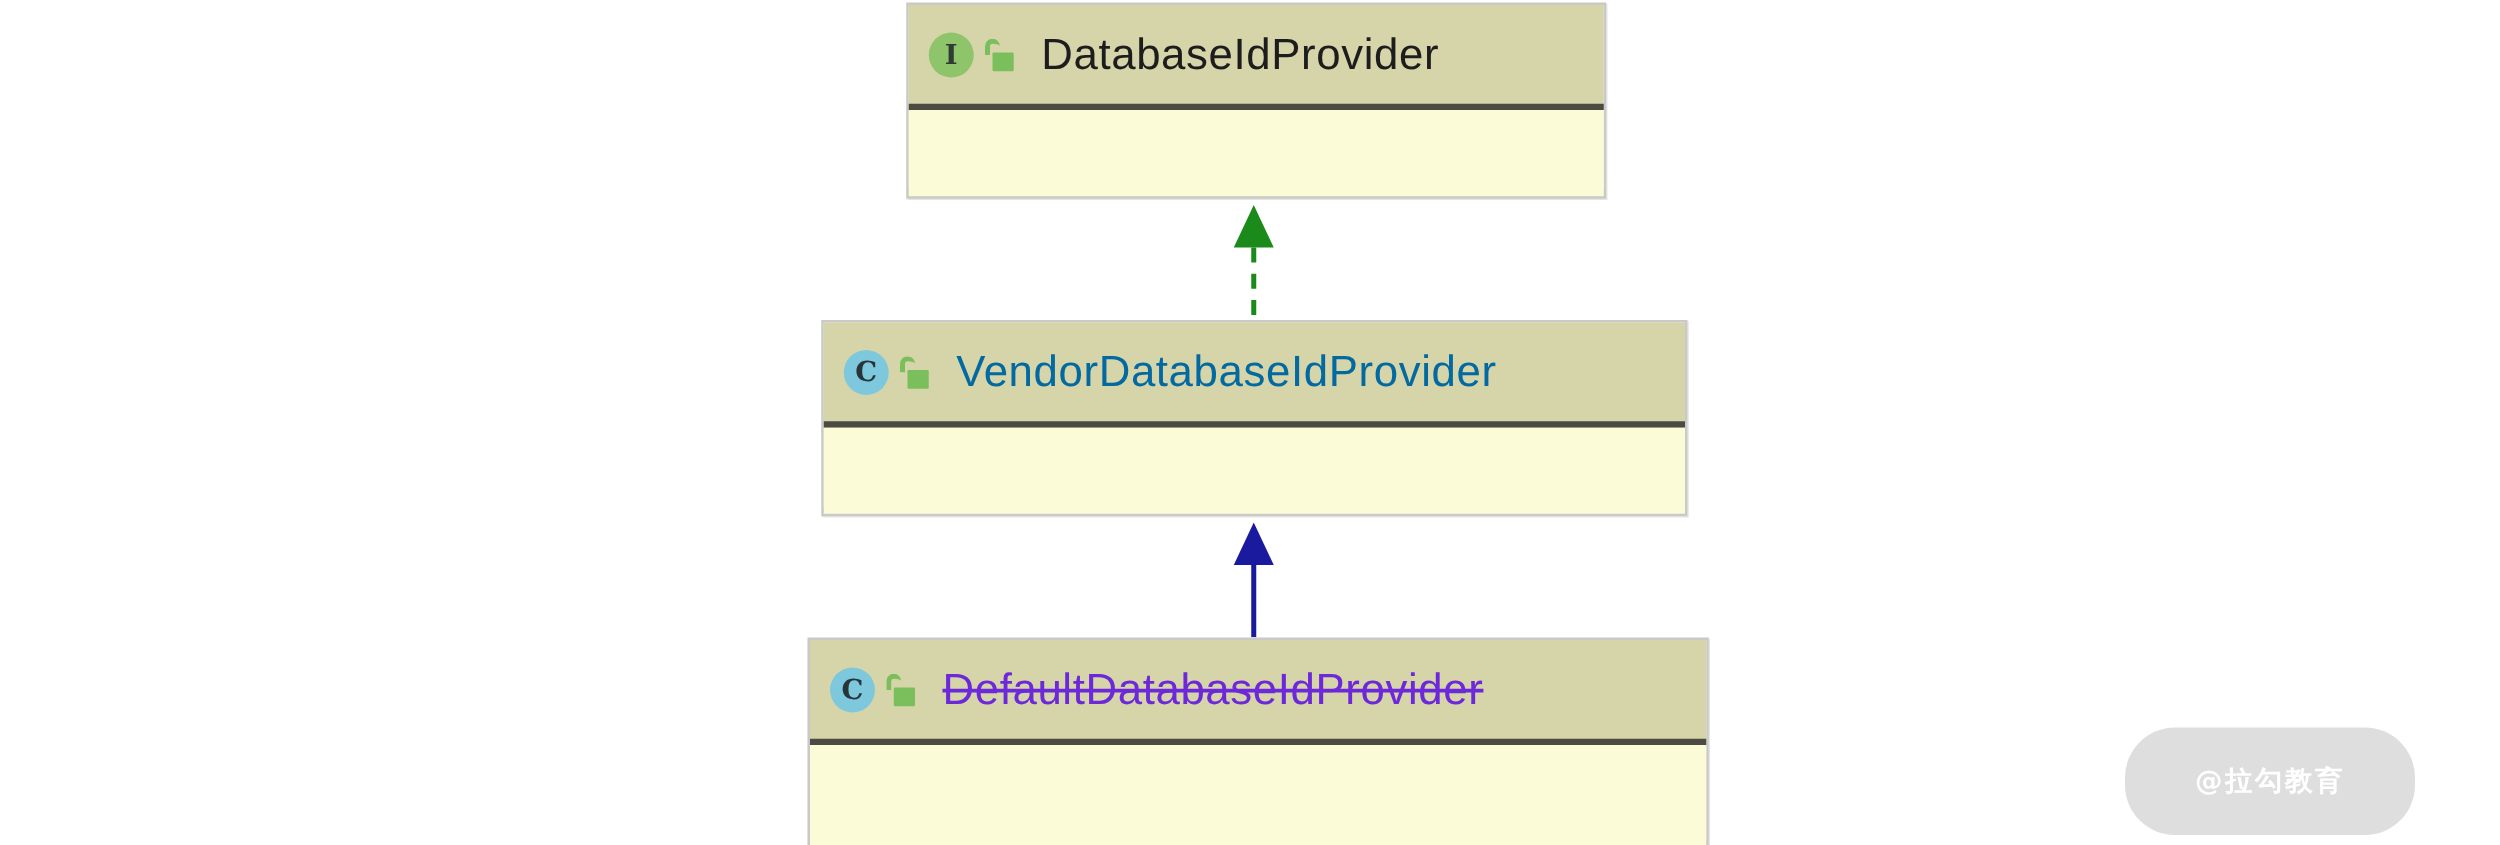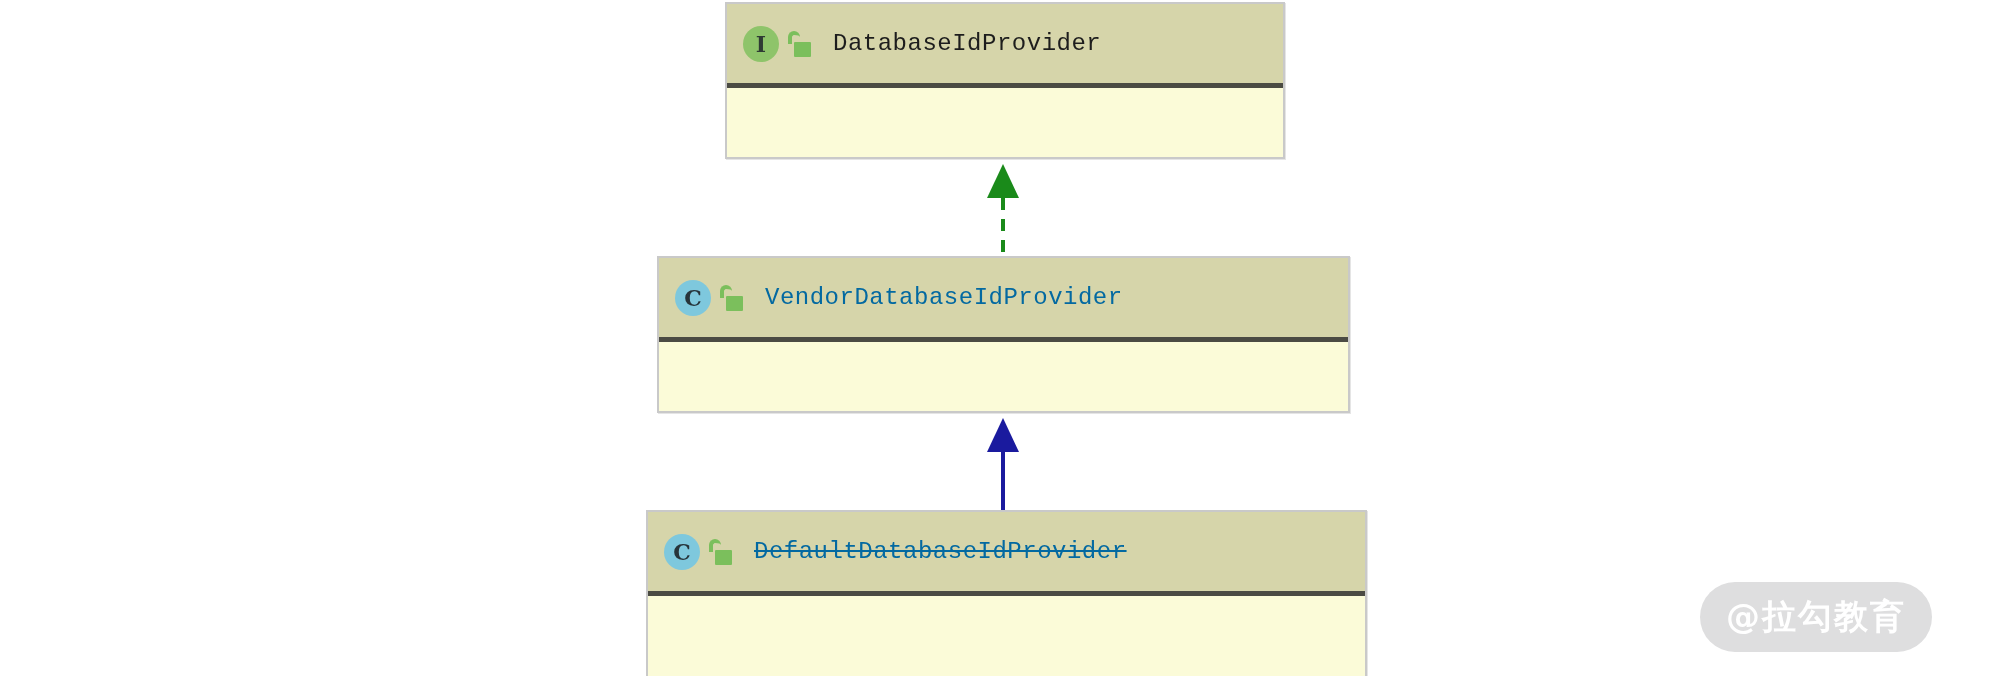--- a/index.html
+++ b/index.html
@@ -90,22 +90,22 @@
     top: 12px;
     width: 17px;
     height: 15px;
     background: #7bbf5c;
     border-radius: 1px;
   }
 
   
   .class-name {
     margin-left: 22px;
-    font-family: Liberation Mono, monospace;
-    font-size: 24px;
+    font-family: Liberation Sans, sans-serif;
+    font-size: 35px;
     letter-spacing: 0.5px;
     white-space: nowrap;
     line-height: 1;
   }
   .class-name.iface      { color: #1d1d1d; }
   .class-name.vendor     { color: #2222c4; }
   .class-name.deprecated { color: #141414; text-decoration: line-through; text-decoration-thickness: 2px; }
 
   
   .connector { position: absolute; }
@@ -164,20 +164,20 @@
       <polygon points="26,0 10,34 42,34" fill="#1a1a9e"></polygon>
     </svg>
 
   <div class="uml-box" id="node-default-database-id-provider" style="left: 646px; top: 510px; width: 721px; height: 170px; border-color: rgb(201, 201, 201);">
     <div class="uml-header" style="background: rgb(214, 213, 170); border-bottom-color: rgb(75, 75, 67);">
       <span class="type-badge clazz">C</span>
       <span class="lock-icon">
         <span class="shackle"></span>
           <span class="bodyblk"></span>
       </span>
-      <span class="class-name deprecated" style="color: #0369a1; text-decoration: line-through;">DefaultDatabaseIdProvider</span>
+      <span class="class-name deprecated" style="color: #6d28d9; text-decoration: line-through;">DefaultDatabaseIdProvider</span>
     </div>
     <div class="uml-body" style="background: rgb(251, 251, 216); height: 77px;"></div>
   </div>
 
-  <div id="watermark" style="left: 1700px; top: 582px; width: 232px; height: 70px; background: rgb(222, 222, 223); color: rgb(255, 255, 255); font-size: 34px;">@拉勾教育</div>
+  <div id="watermark" style="left: 1700px; top: 582px; width: 232px; height: 86px; background: rgb(222, 222, 223); color: rgb(255, 255, 255); font-size: 22px;">@拉勾教育</div>
 
 </div>
 
 </body></html>

